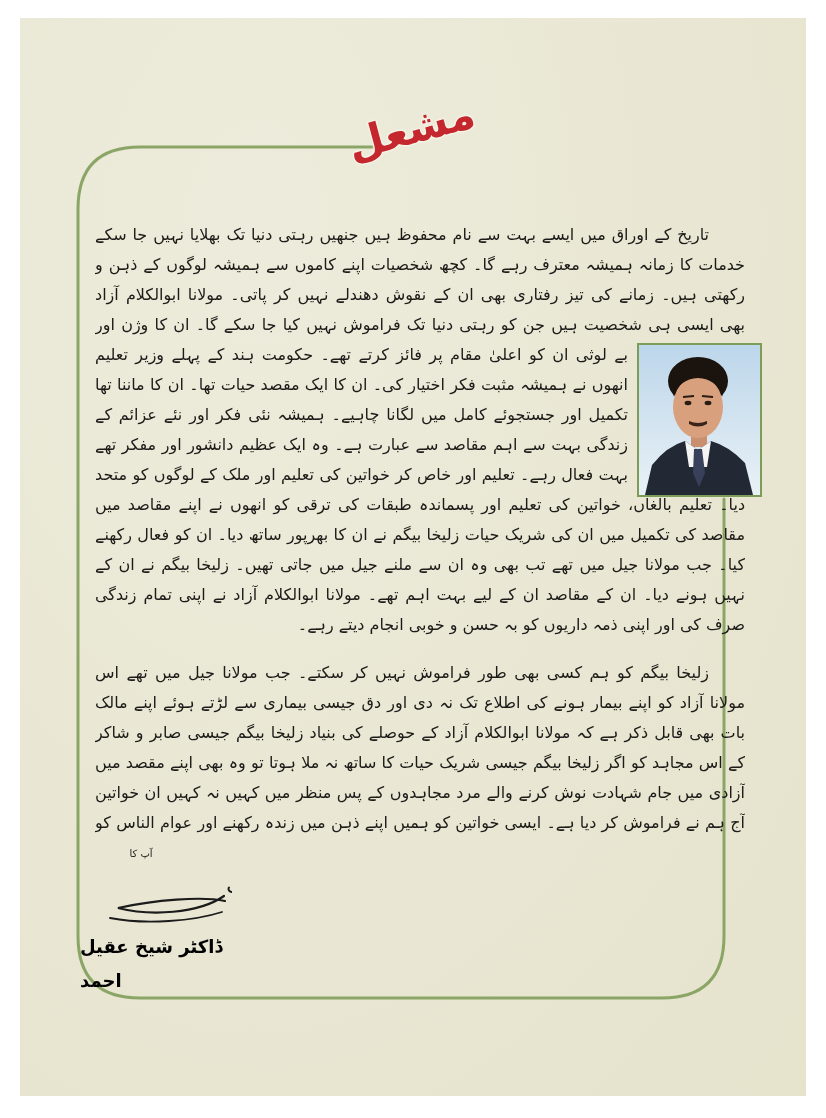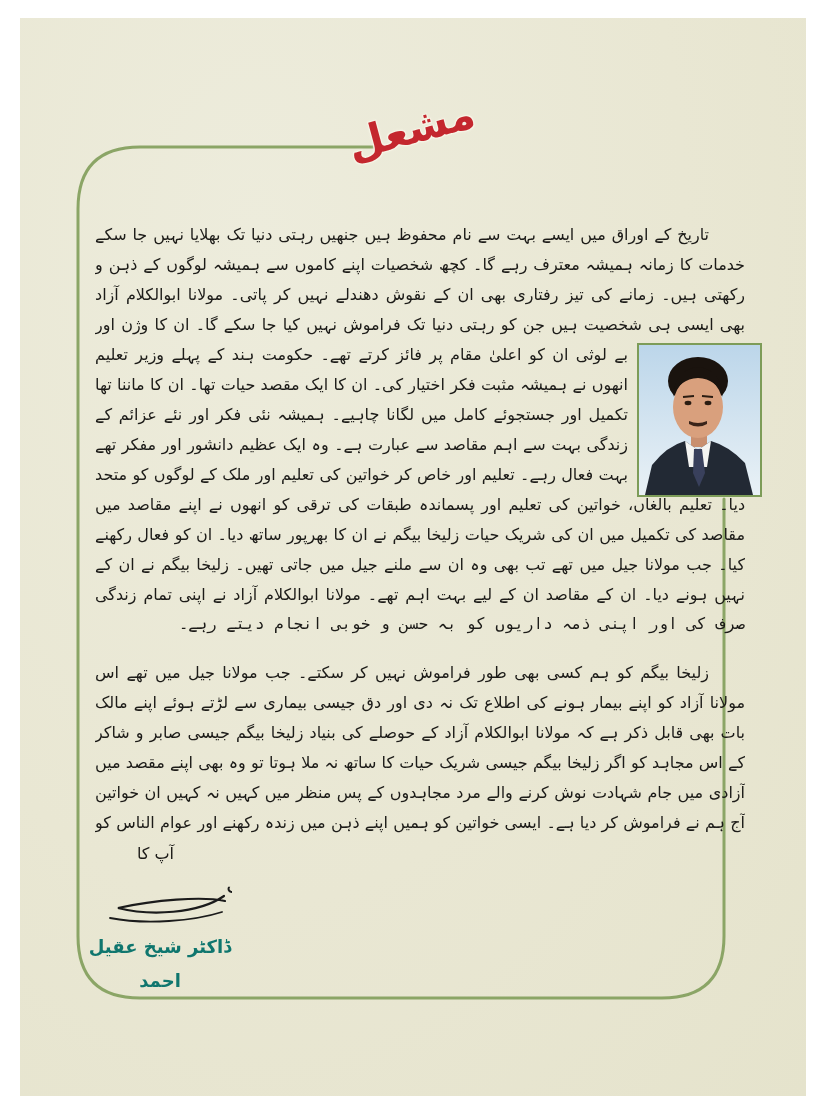--- a/index.html
+++ b/index.html
@@ -28,30 +28,30 @@
     direction:rtl;color:#1c1b18;font-size:16px;
   }
   .para + .para{margin-top:18px;}
   .line{
     height:30px;line-height:30px;overflow:hidden;
     text-align:justify;text-align-last:justify;
   }
   .line.indent{text-indent:36px;}
   .line.narrow{margin-left:117px;} 
   .line.narrow{margin-left:0;margin-right:117px;}
-  .line.nojust{text-align-last:auto;font-family:Liberation Mono, monospace;}
+  .line.nojust{text-align-last:auto;}
   .line.closing{width:380px;margin-right:185px;text-align:center;text-align-last:center;}
   .salutation{
     position:absolute;left:108px;top:842px;width:66px;height:24px;line-height:24px;
-    direction:rtl;text-align:right;font-size:16px;color:#1c1b18;
+    direction:rtl;text-align:center;font-size:10px;color:#1c1b18;
   }
   .sig{position:absolute;left:98px;top:870px;width:134px;height:60px;}
   .author{
     position:absolute;left:80px;top:930px;width:160px;height:34px;line-height:34px;
-    direction:rtl;text-align:center;font-size:18px;font-weight:bold;color:#0f766e;
+    direction:rtl;text-align:left;font-size:18px;font-weight:bold;color:#000000;
   }
 </style>
 </head>
 <body>
 
 <div class="page"></div>
 
 <svg class="frame-svg" viewBox="0 0 826 1118">
   <path d="M373,147 L140,147 Q78,147 78,209 L78,936 Q78,998 140,998 L662,998 Q724,998 724,936 L724,499" fill="none" stroke="#8ba566" stroke-width="3" stroke-linecap="round"></path>
 </svg>

